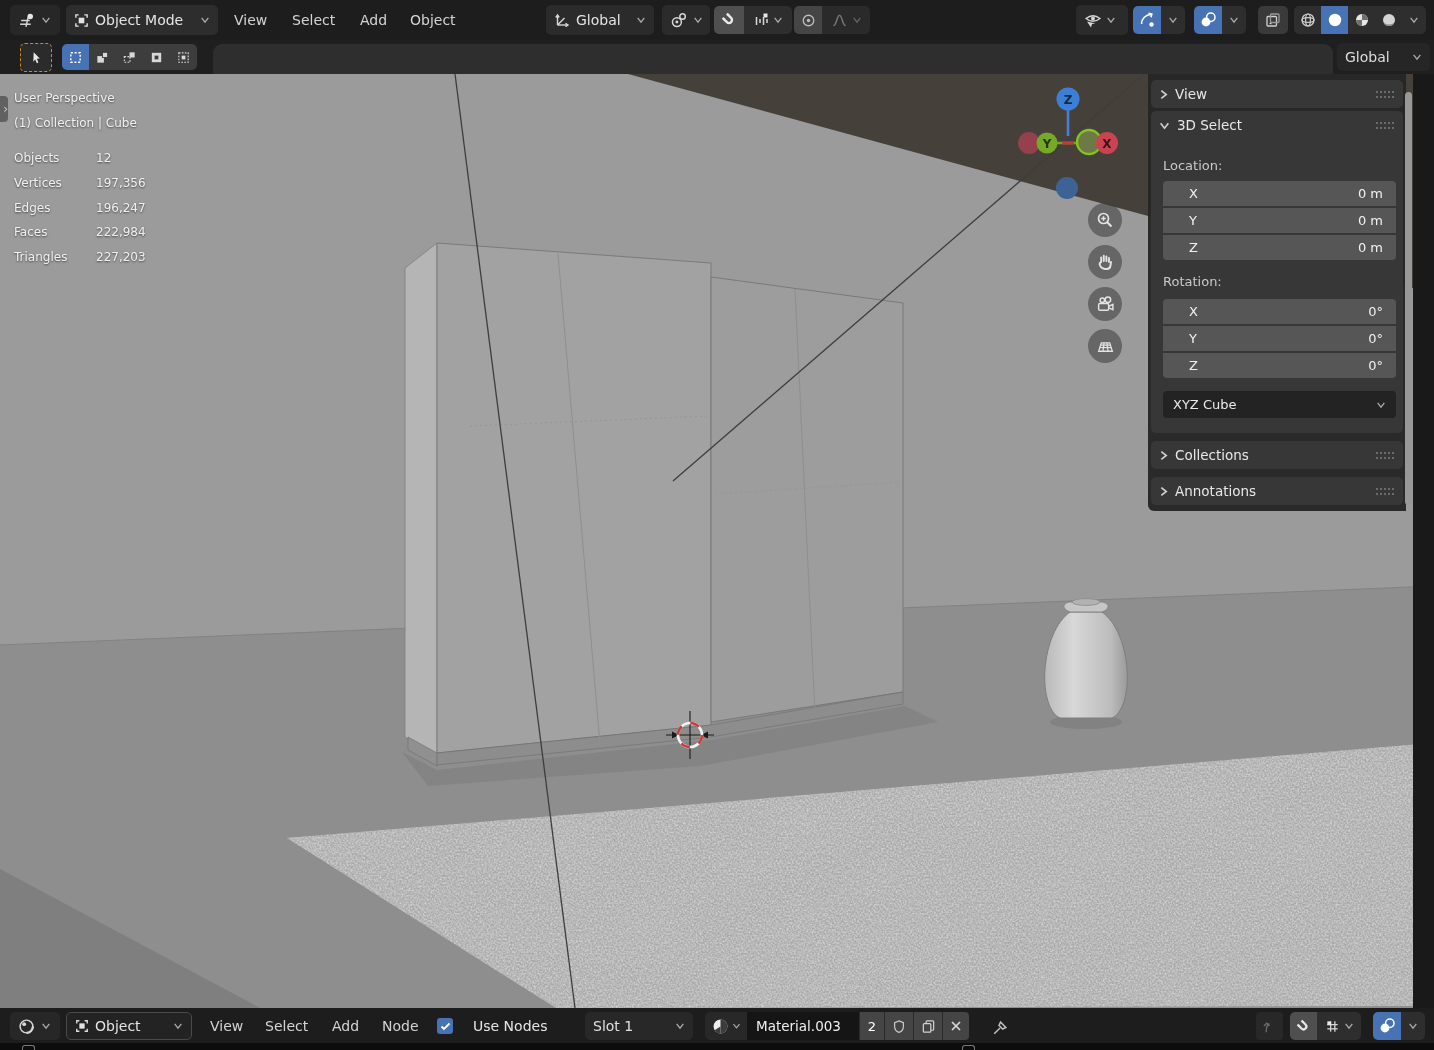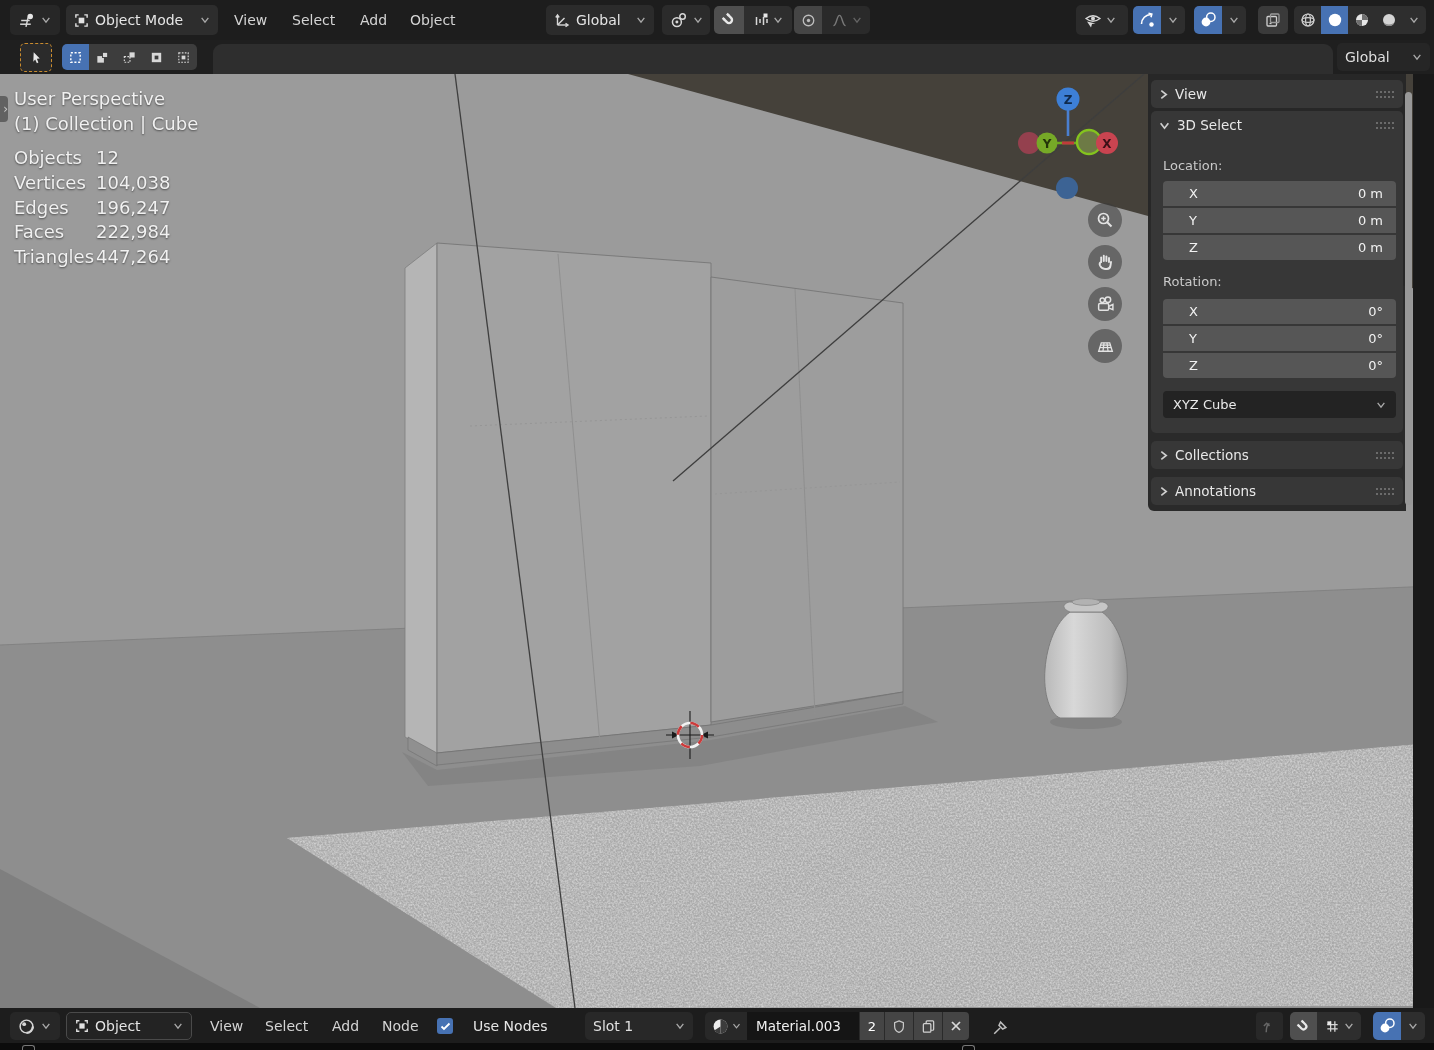--- a/index.html
+++ b/index.html
@@ -10,21 +10,21 @@
   .abs{position:absolute;}
   .row{display:flex;align-items:center;}
   .pill{background:#2b2b2b;border-radius:5px;display:flex;align-items:center;gap:6px;padding:0 8px;height:30px;}
   .seg{display:flex;align-items:center;justify-content:center;background:#2e2e2e;height:28px;}
   .seg.first{border-radius:5px 0 0 5px;}
   .seg.last{border-radius:0 5px 5px 0;}
   .seg.on{background:#4f4f4f;}
   .seg.blue{background:#4772b3;}
   .menu-item{padding:0 12px;height:30px;display:flex;align-items:center;color:#d4d4d4;cursor:default;}
   .chev{display:flex;align-items:center;}
-  .overlay-text{color:#f1f1f1;text-shadow:0 1px 2px rgba(0,0,0,.55);font-size:18px;}
+  .overlay-text{color:#f1f1f1;text-shadow:0 1px 2px rgba(0,0,0,.55);font-size:12px;}
   .panel{background:#373737;border-radius:5px;}
   .panel-header{display:flex;align-items:center;gap:7px;padding:0 8px;height:28px;color:#e8e8e8;font-size:13.5px;}
   .field-row{position:absolute;left:12px;width:233px;height:25px;background:#565656;display:flex;align-items:center;color:#f2f2f2;font-size:13px;}
   .field-row .ax{padding-left:26px;}
   .field-row .val{margin-left:auto;padding-right:13px;}
   .navbtn{position:absolute;width:34px;height:34px;border-radius:50%;background:rgba(58,58,58,.55);display:flex;align-items:center;justify-content:center;}
   .bb-btn{display:flex;align-items:center;justify-content:center;background:#454545;height:28px;}
   svg{display:block;}
   .dim{opacity:.45;}
 </style>
@@ -411,33 +411,33 @@
       <div>User Perspective</div>
       <div>(1) Collection | Cube</div>
     </div>
     <div class="abs overlay-text" style="left:14px;top:72px;line-height:24.8px;">
       <div class="row">
           <span style="width:82px;display:inline-block;">Objects</span>
           <span>12</span>
         </div>
       <div class="row">
           <span style="width:82px;display:inline-block;">Vertices</span>
-          <span>104,038</span>
+          <span>197,356</span>
         </div>
       <div class="row">
           <span style="width:82px;display:inline-block;">Edges</span>
           <span>196,247</span>
         </div>
       <div class="row">
           <span style="width:82px;display:inline-block;">Faces</span>
           <span>222,984</span>
         </div>
       <div class="row">
           <span style="width:82px;display:inline-block;">Triangles</span>
-          <span>447,264</span>
+          <span>227,203</span>
         </div>
     </div>
 
     <div class="abs" style="left:-6px;top:22px;width:14px;height:26px;background:rgba(50,50,50,.55);border-radius:4px;color:#c9c9c9;display:flex;align-items:center;justify-content:flex-end;font-size:12px;">›</div>
 
     <div class="navbtn" style="left:1088px;top:129px;">
       <svg width="18" height="18" viewBox="0 0 18 18">
           <circle cx="7.5" cy="7.5" r="5" fill="none" stroke="#e3e3e3" stroke-width="1.7"></circle>
           <line x1="11.2" y1="11.2" x2="15.5" y2="15.5" stroke="#e3e3e3" stroke-width="2"></line>
           <line x1="5.2" y1="7.5" x2="9.8" y2="7.5" stroke="#e3e3e3" stroke-width="1.5"></line>

